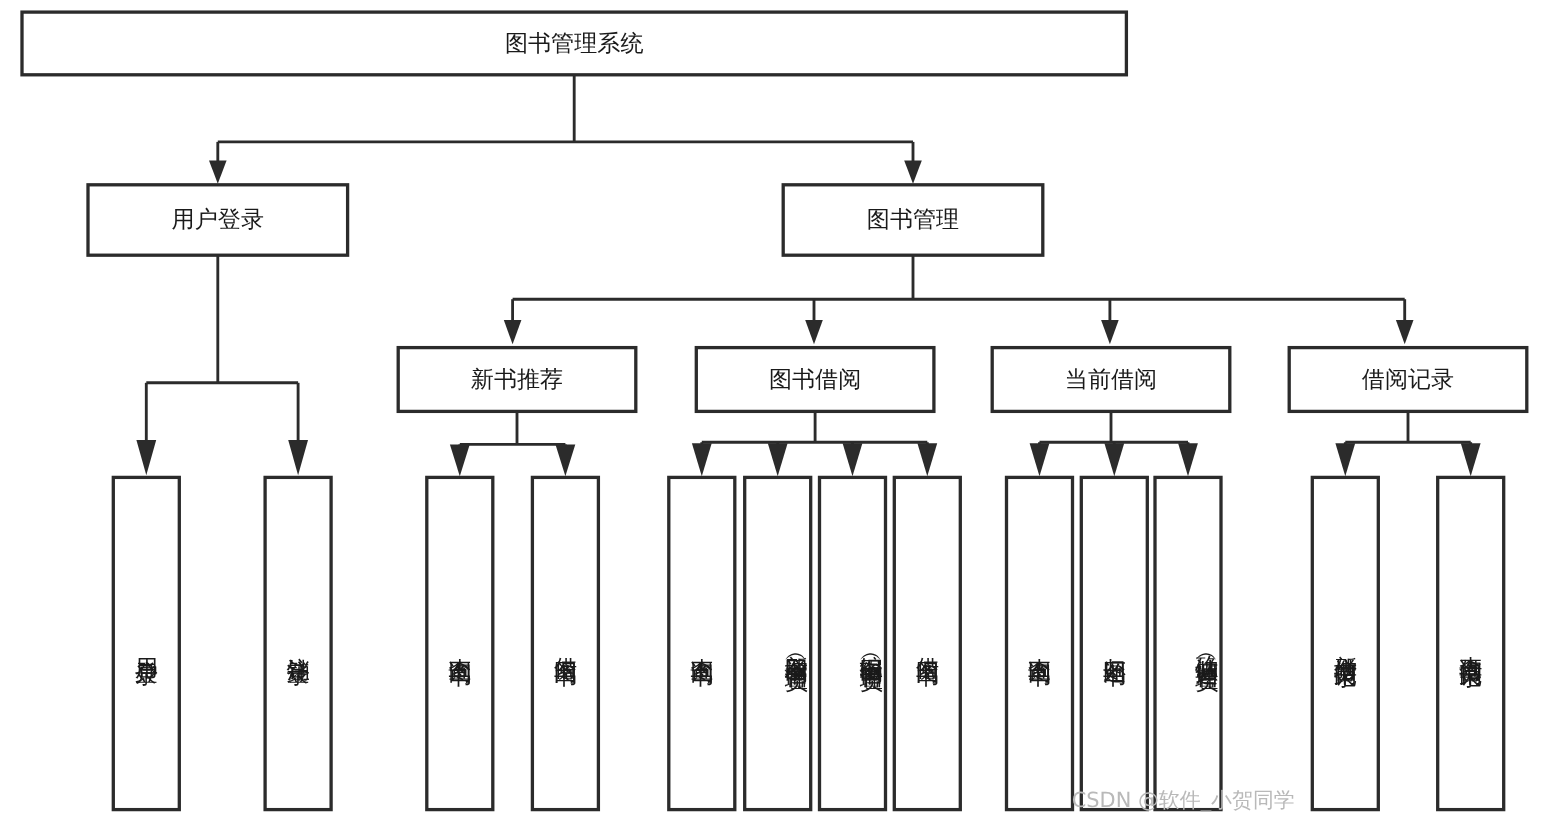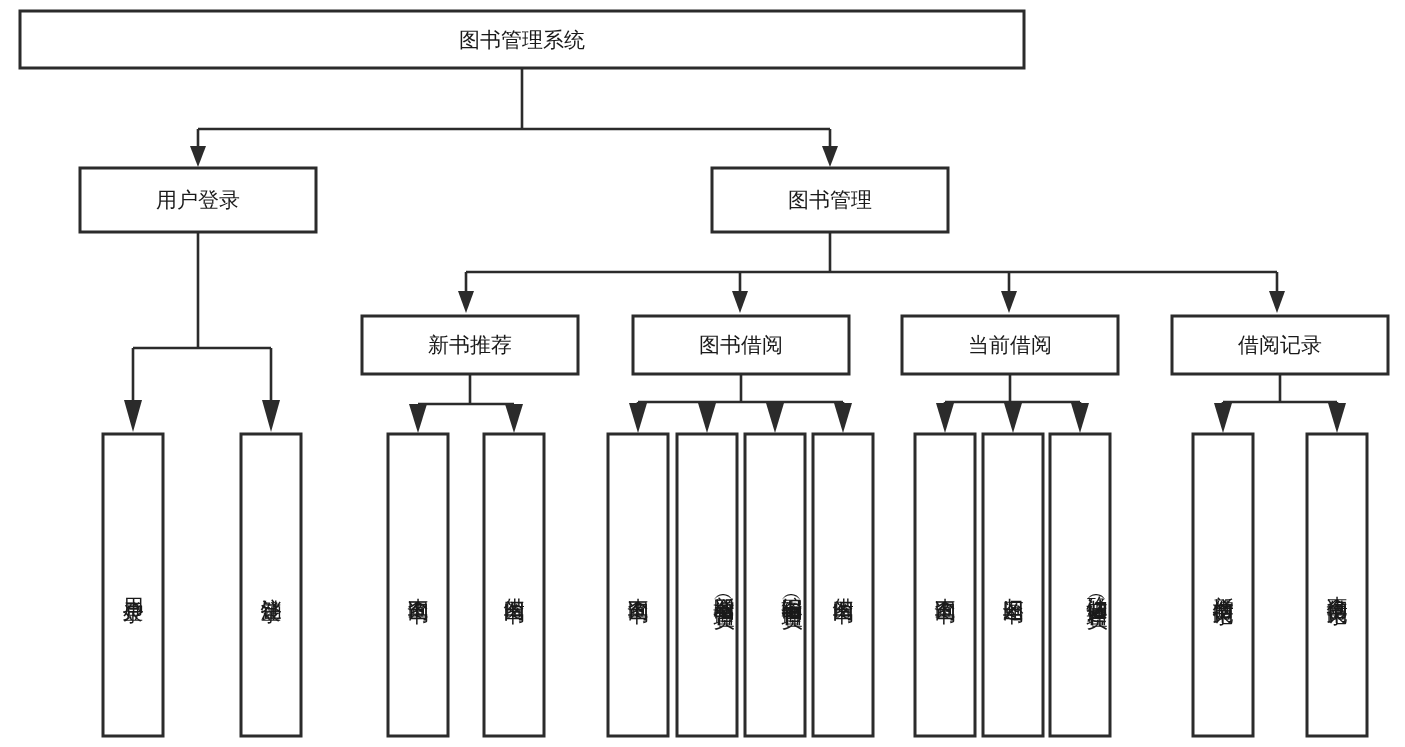--- a/index.html
+++ b/index.html
@@ -209,14 +209,15 @@
   <div class="leaf-label-wrap align-top" style="left:745px; top:440px; width:60px; height:296px;">编辑图书（管理员）</div>
   <div class="leaf-label-wrap align-middle" style="left:813px; top:434px; width:60px; height:302px;">借阅图书</div>
 
   <div class="leaf-label-wrap align-middle" style="left:915px; top:434px; width:60px; height:302px;">查询图书</div>
   <div class="leaf-label-wrap align-middle" style="left:983px; top:434px; width:60px; height:302px;">归还图书</div>
   <div class="leaf-label-wrap align-top" style="left:1050px; top:440px; width:60px; height:296px;">确认归还（管理员）</div>
 
   <div class="leaf-label-wrap align-middle" style="left:1193px; top:434px; width:60px; height:302px;">新增借阅记录</div>
   <div class="leaf-label-wrap align-middle" style="left:1307px; top:434px; width:60px; height:302px;">查询借阅记录</div>
 
+  <div id="watermark">CSDN @软件_小贺同学</div>
 
 </div>
 
 </body></html>

